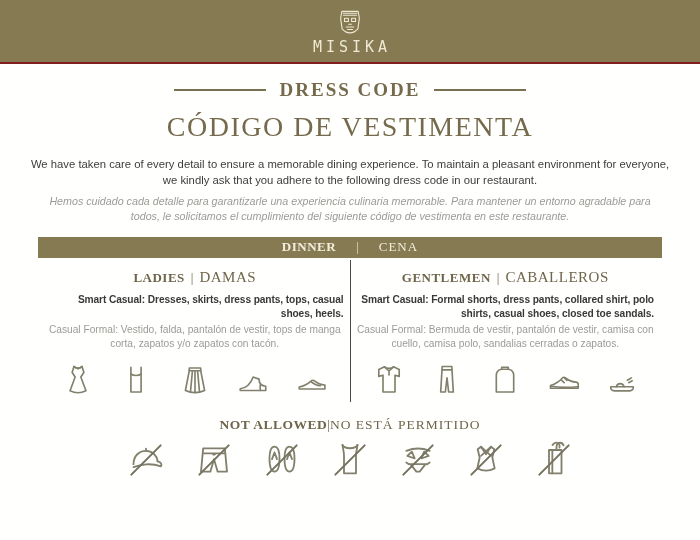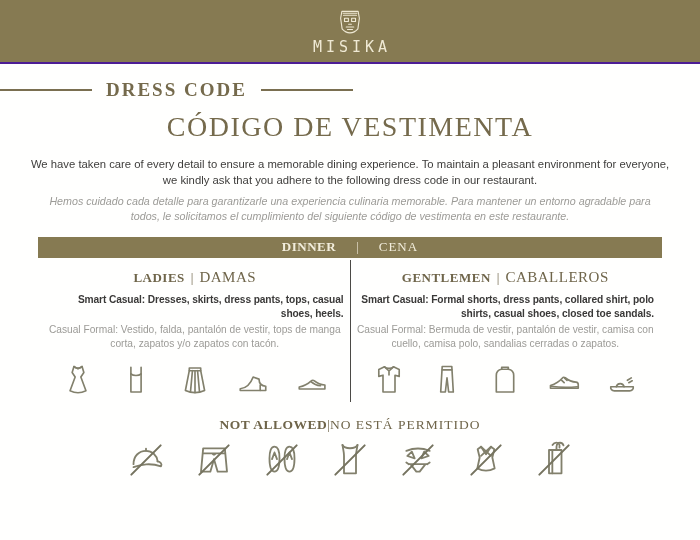--- a/index.html
+++ b/index.html
@@ -1,27 +1,27 @@
 <!DOCTYPE html>
 <html><head>
 <meta charset="utf-8">
 <style>
   html,body{margin:0;padding:0;background:#fff;}
   .page{width:700px;height:540px;background:#fffffe;overflow:hidden;
         font-family:"Liberation Sans",sans-serif;position:relative;}
   
-  .band{height:62px;background:#867a52;border-bottom:2px solid #4c1d95;
+  .band{height:62px;background:#867a52;border-bottom:2px solid #7f1d1d;
         display:flex;flex-direction:column;align-items:center;justify-content:center;}
   .logo{width:30px;height:30px;color:#efe9d4;}
   .logo svg{width:100%;height:100%;stroke:currentColor;fill:none;
             stroke-width:.9;stroke-linecap:round;stroke-linejoin:round;}
   .brand{color:#efe9d4;font-family:"DejaVu Sans Mono",monospace;
          font-size:15px;letter-spacing:4px;padding-left:4px;margin-top:1px;}
   
-  .title-row{display:flex;align-items:center;gap:14px;margin-top:15px;}
+  .title-row{display:flex;align-items:center;justify-content:center;gap:14px;margin-top:15px;}
   .title-line{width:92px;border-top:2px solid #7a6f50;}
   .title-en{font-family:"Liberation Serif",serif;font-weight:bold;font-size:19px;
             letter-spacing:2px;color:#756a4c;}
   .title-es{text-align:center;font-family:"Liberation Serif",serif;font-size:28px;
             letter-spacing:1.5px;color:#756a4c;margin-top:10px;}
   
   .intro-en{width:645px;margin:13px auto 0;text-align:center;font-size:11.3px;
             line-height:1.45;color:#3e3d3b;}
   .intro-es{width:625px;margin:5px auto 0;text-align:center;font-style:italic;
             font-size:10.7px;line-height:1.45;color:#9c9b97;}

